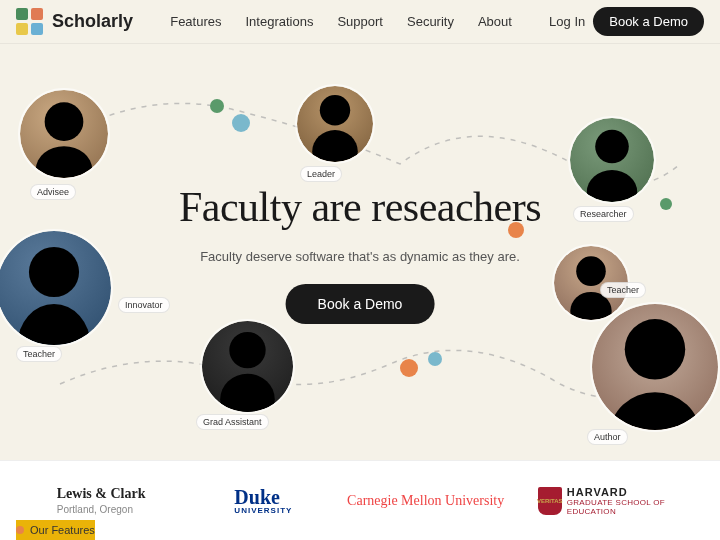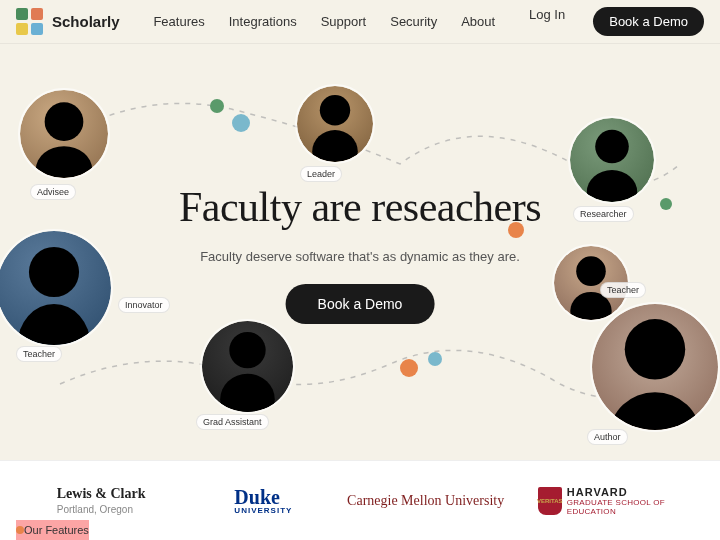--- a/index.html
+++ b/index.html
@@ -9,41 +9,41 @@
     nav {
       position: absolute; top: 0; left: 0; right: 0; height: 44px;
       background: #f5f2e8;
       display: flex; align-items: center;
       padding: 0 16px;
       z-index: 100;
       border-bottom: 1px solid rgba(0,0,0,0.05);
     }
     .nav-logo {
       display: flex; align-items: center; gap: 8px;
-      font-size: 15px; font-weight: 600; color: #222;
+      font-size: 18px; font-weight: 600; color: #222;
       font-family: 'Helvetica Neue', sans-serif;
       flex-shrink: 0;
     }
     .logo-icon {
       width: 28px; height: 28px;
       display: grid; grid-template-columns: 1fr 1fr; gap: 2px;
     }
     .logo-sq { width: 12px; height: 12px; border-radius: 2px; }
     .logo-sq:nth-child(1) { background: #4a8c5c; }
     .logo-sq:nth-child(2) { background: #e07b54; }
     .logo-sq:nth-child(3) { background: #e8c84a; }
     .logo-sq:nth-child(4) { background: #6ab0d4; }
     .nav-links {
       display: flex; gap: 24px; margin: 0 auto;
       font-family: 'Helvetica Neue', Arial, sans-serif;
       font-size: 13px; color: #333;
     }
     .nav-links a { text-decoration: none; color: #333; cursor: pointer; }
     .nav-actions {
-      display: flex; align-items: flex-start; gap: 28px;
+      display: flex; align-items: center; gap: 8px;
       font-family: 'Helvetica Neue', Arial, sans-serif;
       font-size: 13px;
     }
     .nav-login { color: #333; text-decoration: none; cursor: pointer; }
     .nav-demo {
       background: #1a1a1a; color: #fff;
       padding: 7px 16px; border-radius: 20px;
       font-size: 13px; cursor: pointer;
       border: none; font-family: 'Helvetica Neue', Arial, sans-serif;
       font-weight: 500;
@@ -287,27 +287,27 @@
       <span style="font-size:10px;color:#888;font-family:sans-serif;">Portland, Oregon</span>
     </div>
   </div>
   <div class="logo-item logo-duke">
     <div>
       <div>Duke</div>
       <span style="font-size:8px;letter-spacing:1px;font-family:sans-serif;">UNIVERSITY</span>
     </div>
   </div>
   <div class="logo-item logo-cmu">
-    <span style="font-family:Georgia,serif;font-size:14px;color:#7f1d1d;font-weight:500;">Carnegie Mellon University</span>
+    <span style="font-family:Georgia,serif;font-size:14px;color:#ef4444;font-weight:500;">Carnegie Mellon University</span>
   </div>
   <div class="logo-item logo-harvard">
     <div class="harvard-shield">VERITAS</div>
     <div>
       <div style="font-size:11px;font-weight:700;font-family:'Helvetica Neue',sans-serif;color:#222;letter-spacing:1px;">HARVARD</div>
       <div style="font-size:8px;color:#a51c30;letter-spacing:0.3px;font-family:'Helvetica Neue',sans-serif;font-variant:small-caps;">GRADUATE SCHOOL OF EDUCATION</div>
     </div>
   </div>
 </div>
 
-<div style="position:absolute;bottom:0px;left:16px;display:flex;align-items:center;font-family:'Helvetica Neue',sans-serif;font-size:11px;color:#333;background:#fca5a5;padding:4px 0 4px 0;z-index:50;">
+<div style="position:absolute;bottom:0px;left:16px;display:flex;align-items:center;gap:6px;font-family:'Helvetica Neue',sans-serif;font-size:11px;color:#333;background:#eab308;padding:4px 0 4px 0;z-index:50;">
   <div style="width:8px;height:8px;border-radius:50%;background:#e8844a;"></div>
   <span>Our Features</span>
 </div>
 
 </body></html>

